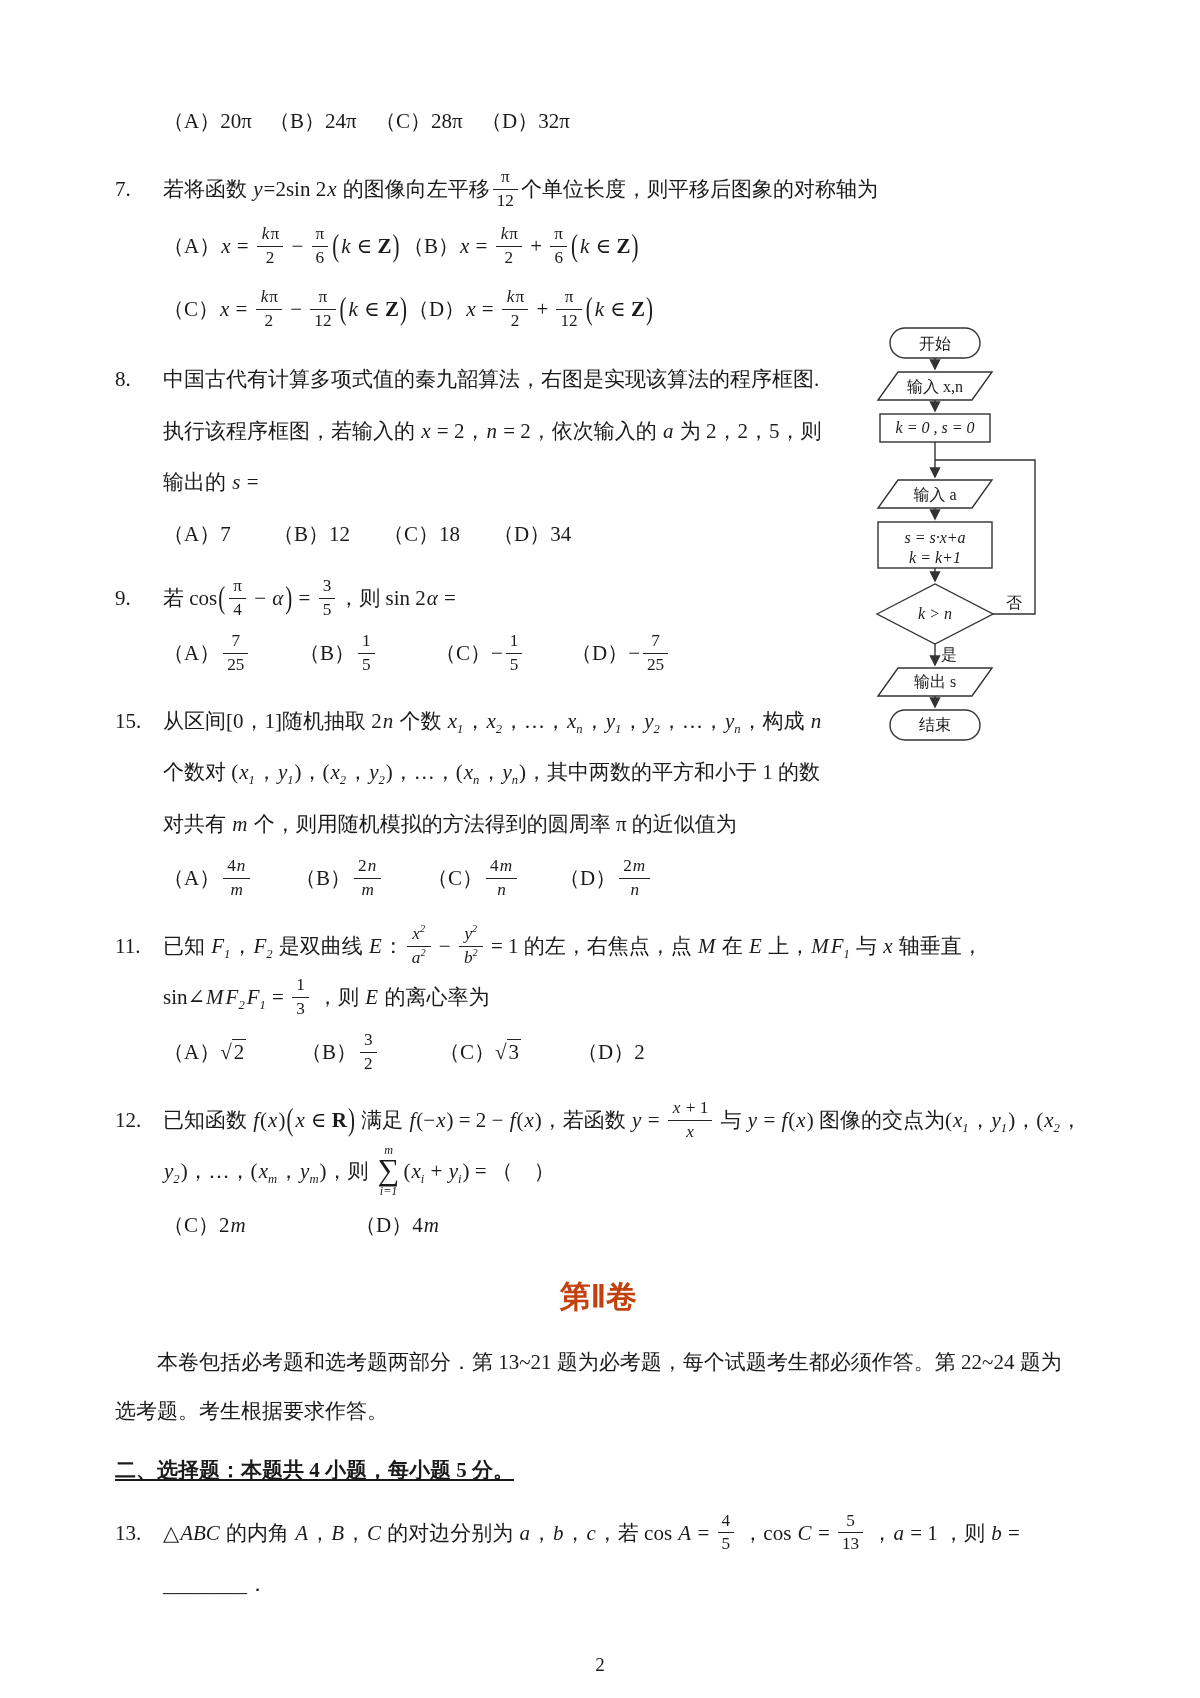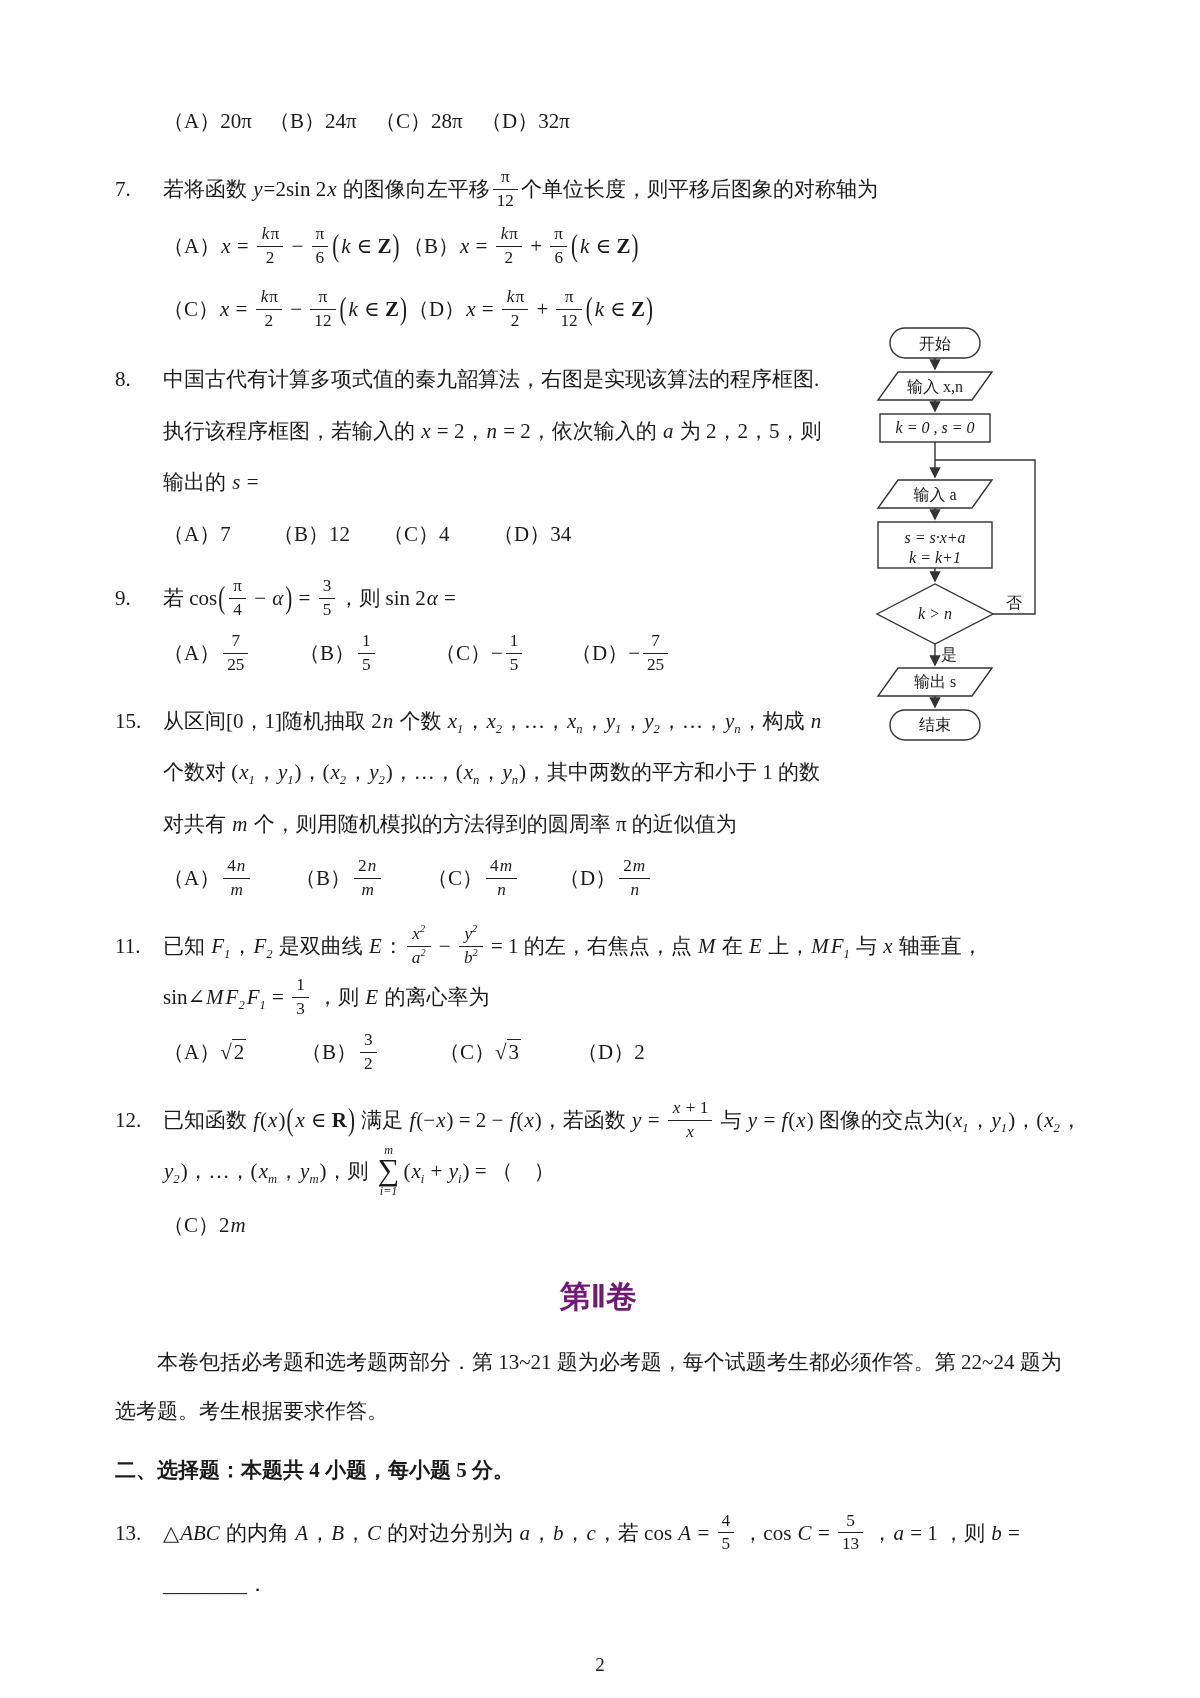--- a/index.html
+++ b/index.html
@@ -33,23 +33,23 @@
   .bp { display:inline-block; transform:scaleY(1.55); margin:0 1px; font-weight:300; }
   .bd { font-weight:bold; }
   .sq { white-space:nowrap; }
   .sq .rad { border-top:1.3px solid #222; padding:0 2px; }
   .sm { display:inline-flex; flex-direction:column; align-items:center; vertical-align:middle;
         line-height:1; margin:0 4px; transform:translateY(-3px); }
   .sm .st, .sm .sb { font-size:0.58em; font-style:italic; }
   .sm .sg { font-size:1.45em; line-height:0.95; }
   
   .section-title { text-align:center; font-family:Liberation Mono, monospace;
-                   font-weight:bold; font-size:31px; margin:24px 0 20px; color:#701a75; }
+                   font-weight:bold; font-size:31px; margin:24px 0 20px; color:#c2410c; }
   .intro { text-indent:2em; line-height:2.35; margin-bottom:8px; }
-  .subhead { font-weight:bold; line-height:2.35; margin:10px 0 12px; }
+  .subhead { font-weight:bold; line-height:2.35; margin:10px 0 12px;text-decoration:underline; }
   .footer { position:absolute; bottom:34px; left:0; right:0; text-align:center; font-size:19px; }
   
   .flowchart { position:absolute; left:850px; top:310px; width:210px; height:430px; }
   .flowchart text { font-family:"Liberation Serif","DejaVu Serif",serif; font-size:16px; fill:#1b1b1b; }
   .flowchart .fv { font-style:italic; }
 </style>
 </head>
 <body>
 
 <div class="page">
@@ -76,21 +76,21 @@
     </div>
   </div>
 
   <div class="q">
     <div class="qnum">8.</div>
     <div class="qbody narrow">
       <div class="qline">中国古代有计算多项式值的秦九韶算法，右图是实现该算法的程序框图.执行该程序框图，若输入的 <span class="vr">x</span> = 2，<span class="vr">n</span> = 2，依次输入的 <span class="vr">a</span> 为 2，2，5，则输出的 <span class="vr">s</span> =</div>
       <div class="orow row-q8">
         <span class="opt">（A）7</span>
         <span class="opt">（B）12</span>
-        <span class="opt">（C）4</span>
+        <span class="opt">（C）18</span>
         <span class="opt">（D）34</span>
       </div>
     </div>
   </div>
 
   <div class="q">
     <div class="qnum">9.</div>
     <div class="qbody narrow">
       <div class="qline">若 cos<span class="bp">(</span><span class="fr"><span class="nu">π</span><span class="de">4</span></span> − <span class="vr">α</span><span class="bp">)</span> = <span class="fr"><span class="nu">3</span><span class="de">5</span></span>，则 sin 2<span class="vr">α</span> =</div>
       <div class="orow row-q9">
@@ -131,20 +131,21 @@
   <div class="q">
     <div class="qnum">12.</div>
     <div class="qbody">
       <div class="qline">已知函数 <span class="vr">f</span>(<span class="vr">x</span>)<span class="bp">(</span><span class="vr">x</span> ∈ <span class="bd">R</span><span class="bp">)</span> 满足 <span class="vr">f</span>(−<span class="vr">x</span>) = 2 − <span class="vr">f</span>(<span class="vr">x</span>)，若函数 <span class="vr">y</span> = <span class="fr"><span class="nu"><span class="vr">x</span> + 1</span><span class="de"><span class="vr">x</span></span></span> 与 <span class="vr">y</span> = <span class="vr">f</span>(<span class="vr">x</span>) 图像的交点为(<span class="vr">x<sub>1</sub></span>，<span class="vr">y<sub>1</sub></span>)，(<span class="vr">x<sub>2</sub></span>，<span class="vr">y<sub>2</sub></span>)，…，(<span class="vr">x<sub>m</sub></span>，<span class="vr">y<sub>m</sub></span>)，则 <span class="sm">
             <span class="st">m</span>
             <span class="sg">∑</span>
             <span class="sb">i=1</span>
           </span>(<span class="vr">x<sub>i</sub></span> + <span class="vr">y<sub>i</sub></span>) = （　）</div>
       <div class="orow row-q12">
         <span class="opt">（C）2<span class="vr">m</span></span>
+        <span class="opt">（D）4<span class="vr">m</span></span>
       </div>
     </div>
   </div>
 
   <div class="section-title">第Ⅱ卷</div>
   <p class="intro">本卷包括必考题和选考题两部分．第 13~21 题为必考题，每个试题考生都必须作答。第 22~24 题为选考题。考生根据要求作答。</p>
   <div class="subhead">二、选择题：本题共 4 小题，每小题 5 分。</div>
 
   <div class="q">
     <div class="qnum">13.</div>

